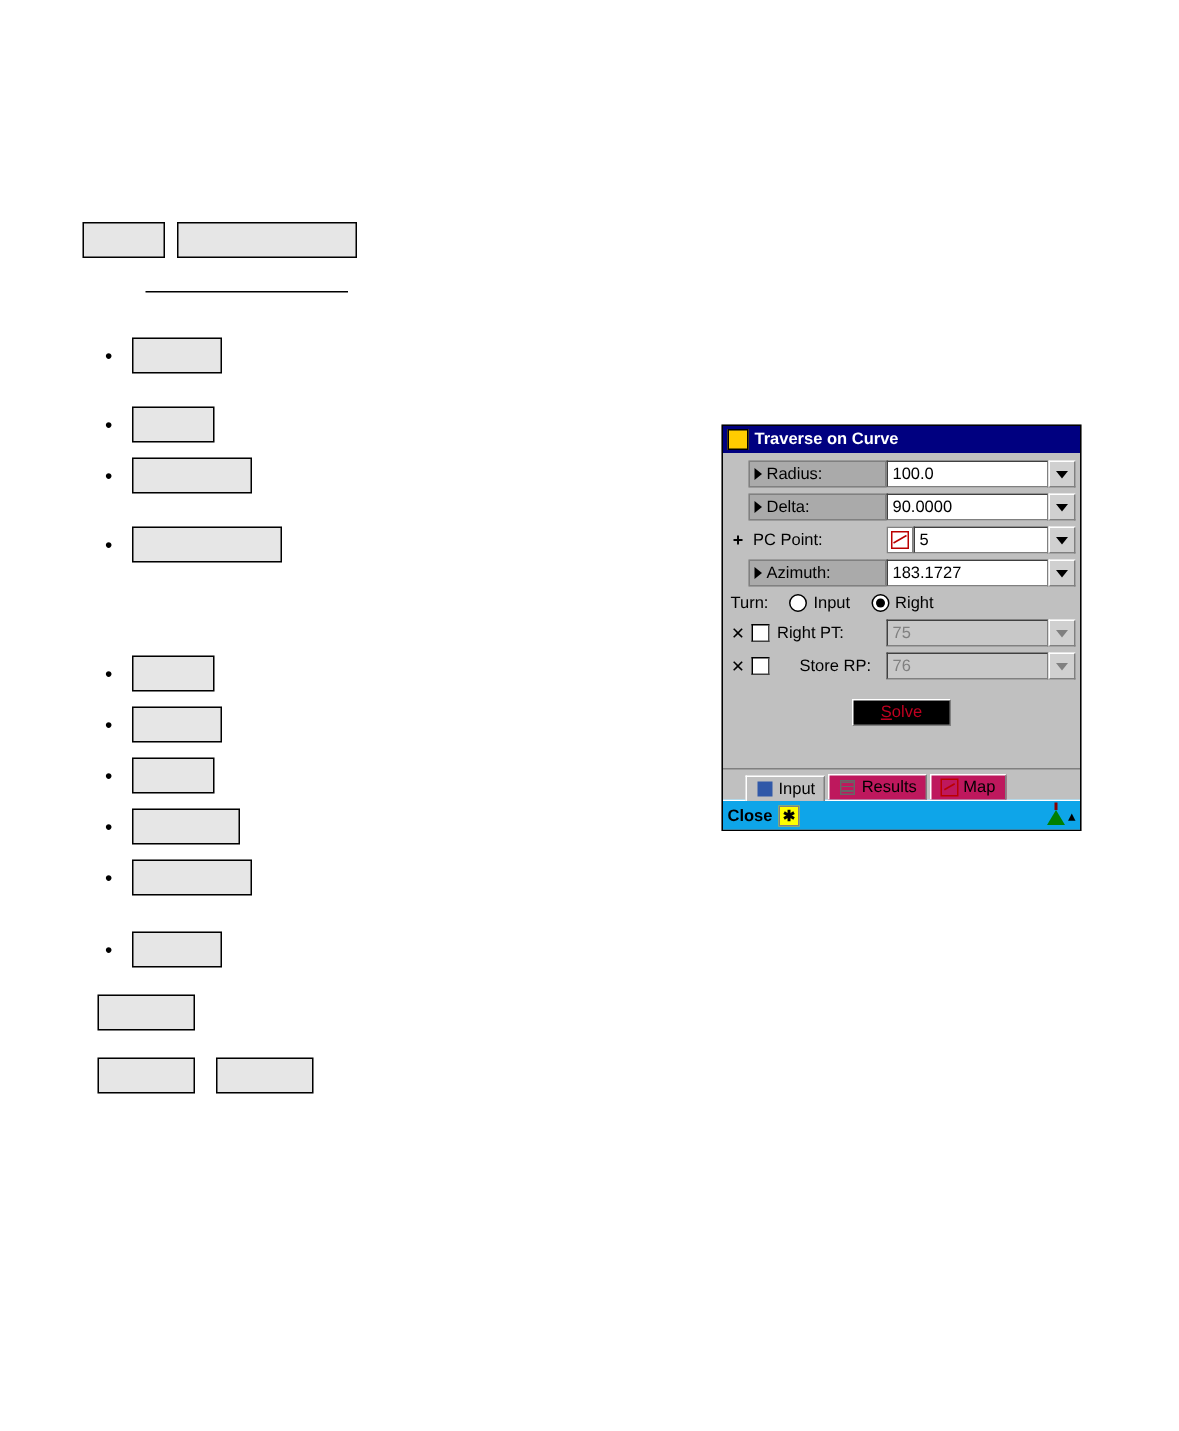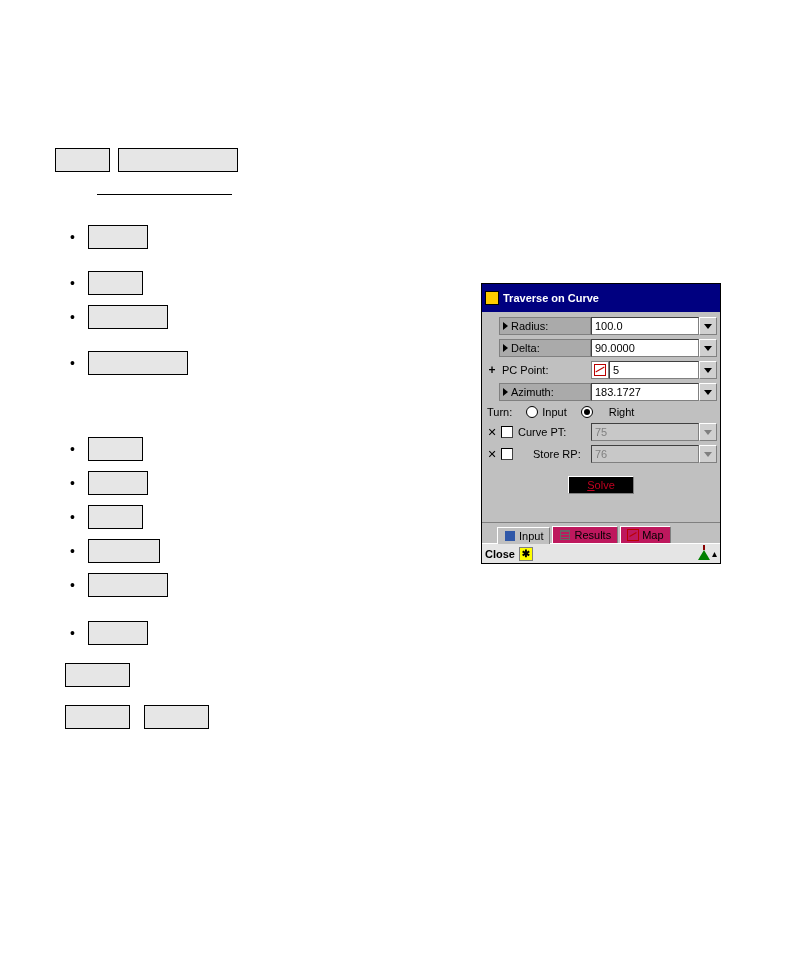--- a/index.html
+++ b/index.html
@@ -45,21 +45,21 @@
     top: 283px;
     width: 240px;
     background: #c0c0c0;
     border: 1px solid #000;
     font-family: "MS Sans Serif", Tahoma, Arial, sans-serif;
     font-size: 11px;
   }
   .titlebar {
     background: #000080;
     color: #fff;
-    height: 28px;
+    height: 18px;
     display: flex;
     align-items: center;
     padding: 0 3px;
     font-weight: bold;
   }
   .titlebar .tb-icon {
     width: 14px; height: 14px; background: #fc0; margin-right: 4px;
     border: 1px solid #000;
   }
 
@@ -119,21 +119,21 @@
   .tab {
     display: flex; align-items: center; gap: 3px;
     border: 1px solid #808080; border-bottom: none;
     border-top-color: #fff; border-left-color: #fff;
     padding: 2px 6px; font-size: 11px; background: #be185d;
   }
   .tab.active { background: #c0c0c0; position: relative; top: 1px; }
   .tab .ico { width: 12px; height: 12px; display: flex; align-items: center; justify-content: center; }
 
   .bottom {
-    display: flex; align-items: center; background: #e5e5e5;
+    display: flex; align-items: center; background: #0ea5e9;
     border-top: 1px solid #fff; height: 20px; padding: 0 3px; justify-content: space-between;
   }
   .close { font-weight: bold; font-size: 11px; display: flex; align-items: center; gap: 4px; }
   .star { width: 14px; height: 14px; background: #ff0; border: 1px solid #808080; display: flex; align-items: center; justify-content: center; font-size: 10px; color: #000; }
   .rt { display: flex; align-items: center; gap: 2px; }
   .up-arrow { font-size: 10px; }
 
   .map-ico::before { content: ""; display: block; width: 10px; height: 10px; border: 1px solid #b00; }
   .map-ico { position: relative; }
   .map-ico::after { content: ""; position: absolute; left: 2px; right: 2px; top: 5px; border-top: 1px solid #b00; transform: rotate(-30deg); }
@@ -274,33 +274,33 @@
           </div>
         <div class="dd-btn"></div>
       </div>
 
       <div class="turn-row">
         <span>Turn:</span>
         <span style="display:flex;align-items:center;gap:4px">
           <span class="radio"></span>
           <span>Input</span>
         </span>
-        <span style="display:flex;gap:16px">
+        <span style="display:flex;gap:4px">
           <span class="radio checked"></span>
           <span>Right</span>
         </span>
       </div>
 
       <div class="row">
         <div class="lead">
             <span class="x-icon">✕</span>
           </div>
         <div style="display:flex;align-items:center;gap:5px;width:92px;padding-left:2px">
           <span class="chk"></span>
-          <span>Curve PT:</span>
+          <span>Right PT:</span>
         </div>
         <div class="val-input disabled">
             <span>75</span>
           </div>
         <div class="dd-btn disabled"></div>
       </div>
 
       <div class="row">
         <div class="lead">
             <span class="x-icon">✕</span>

